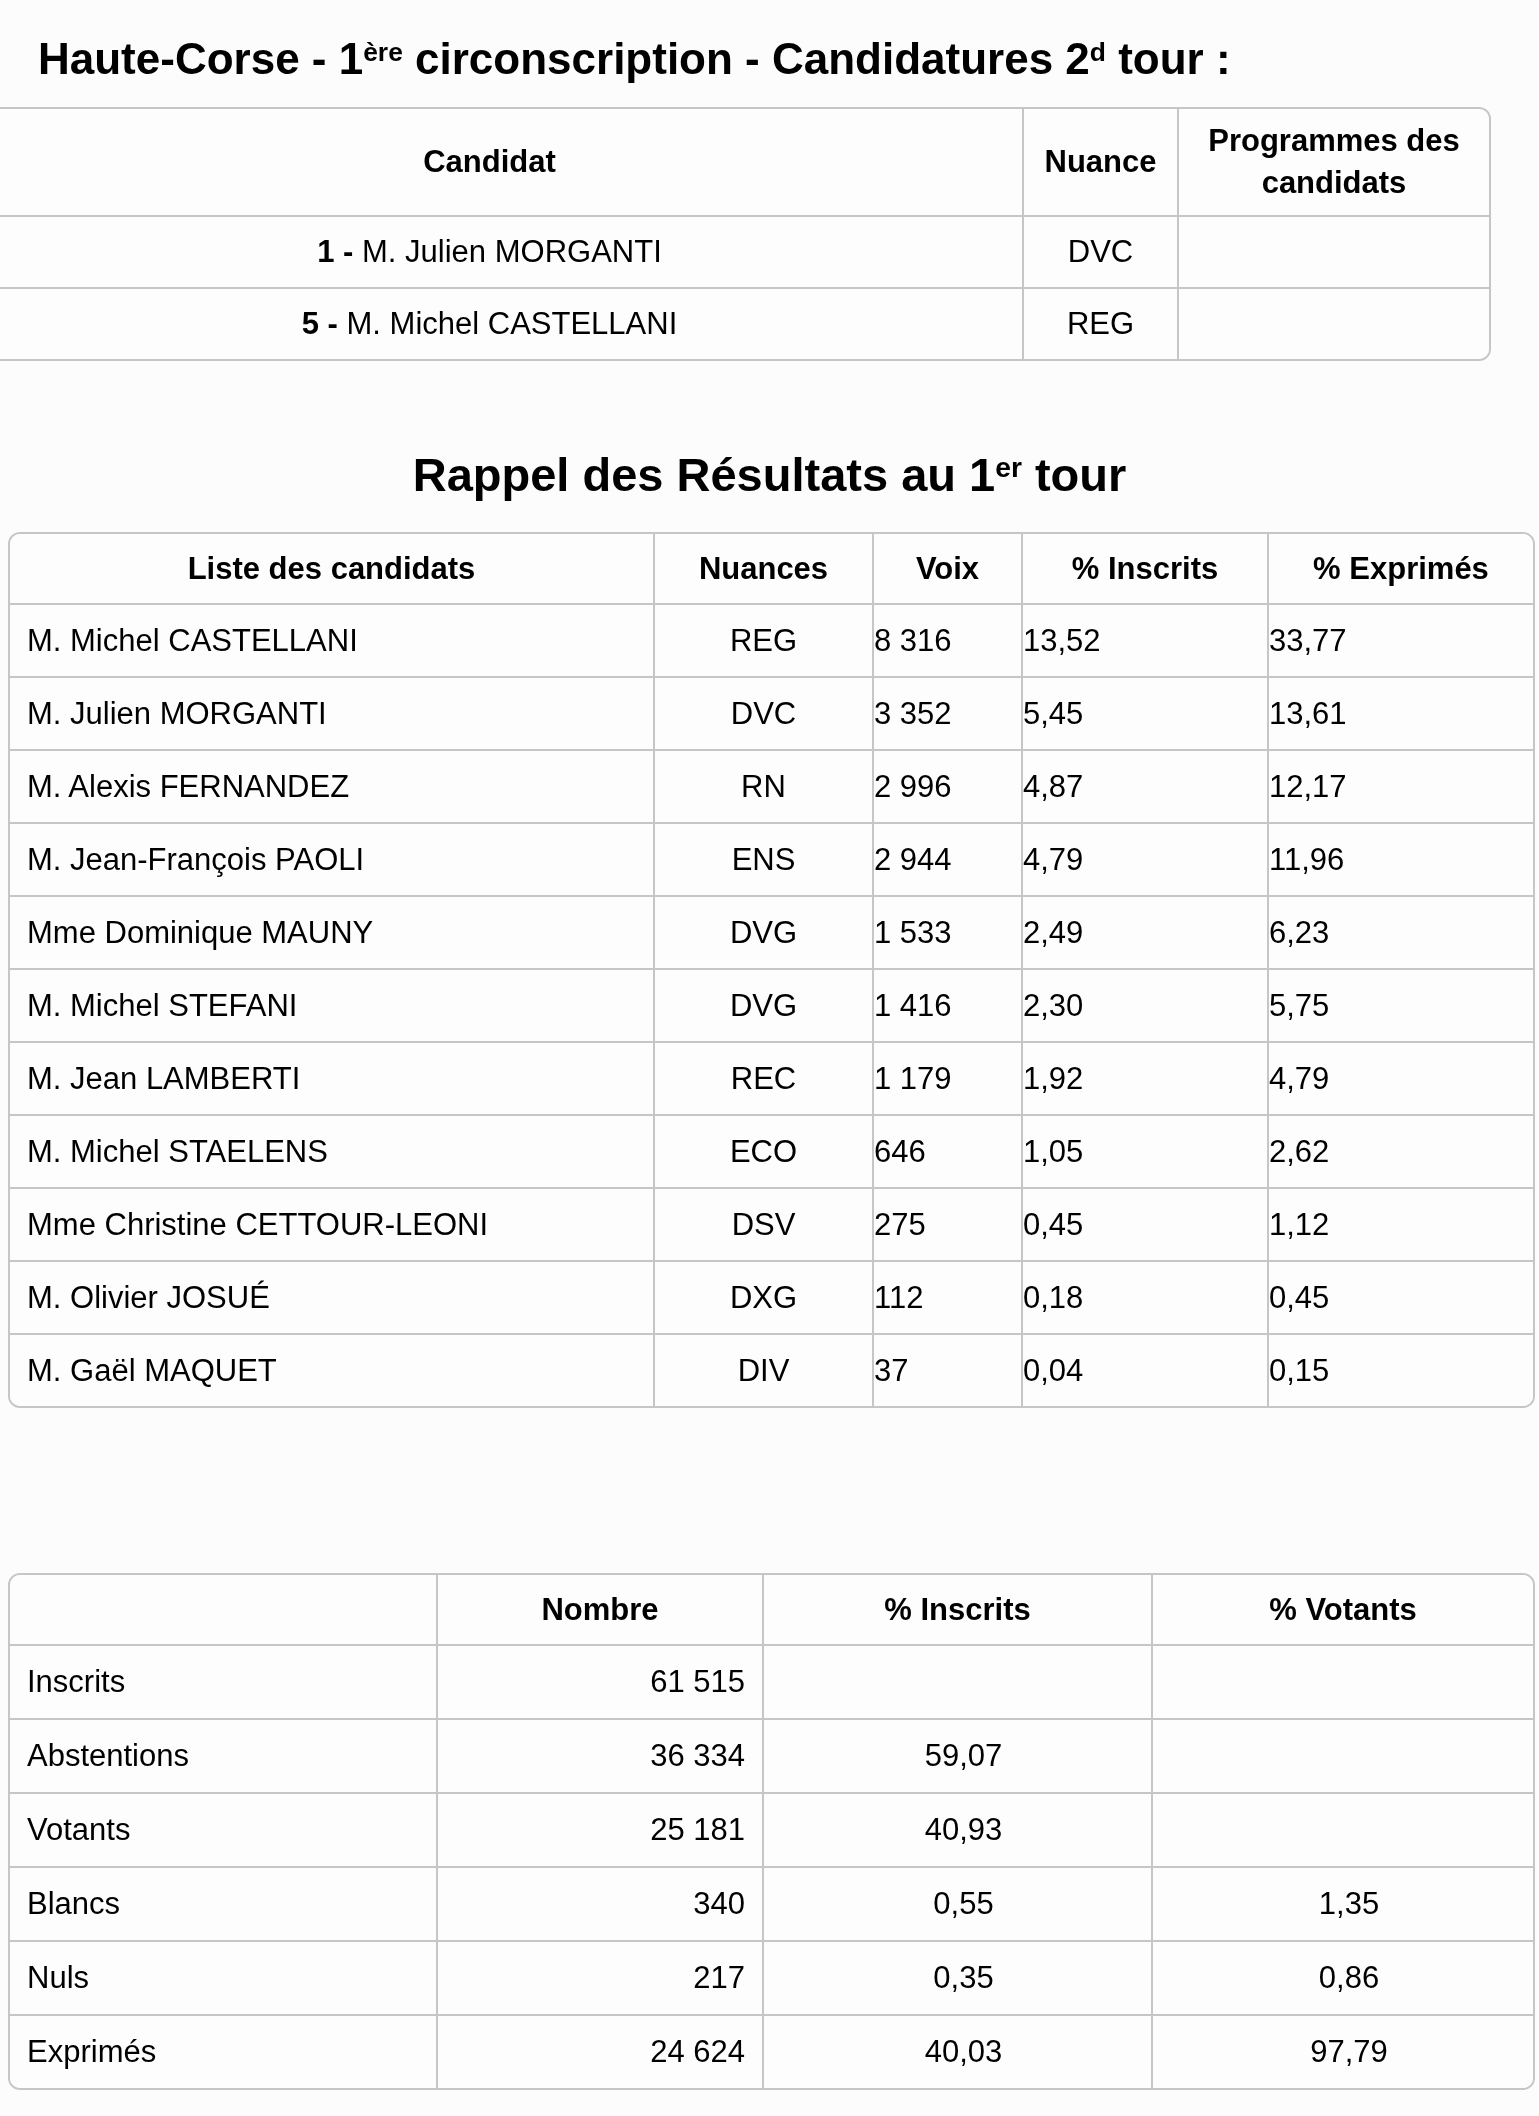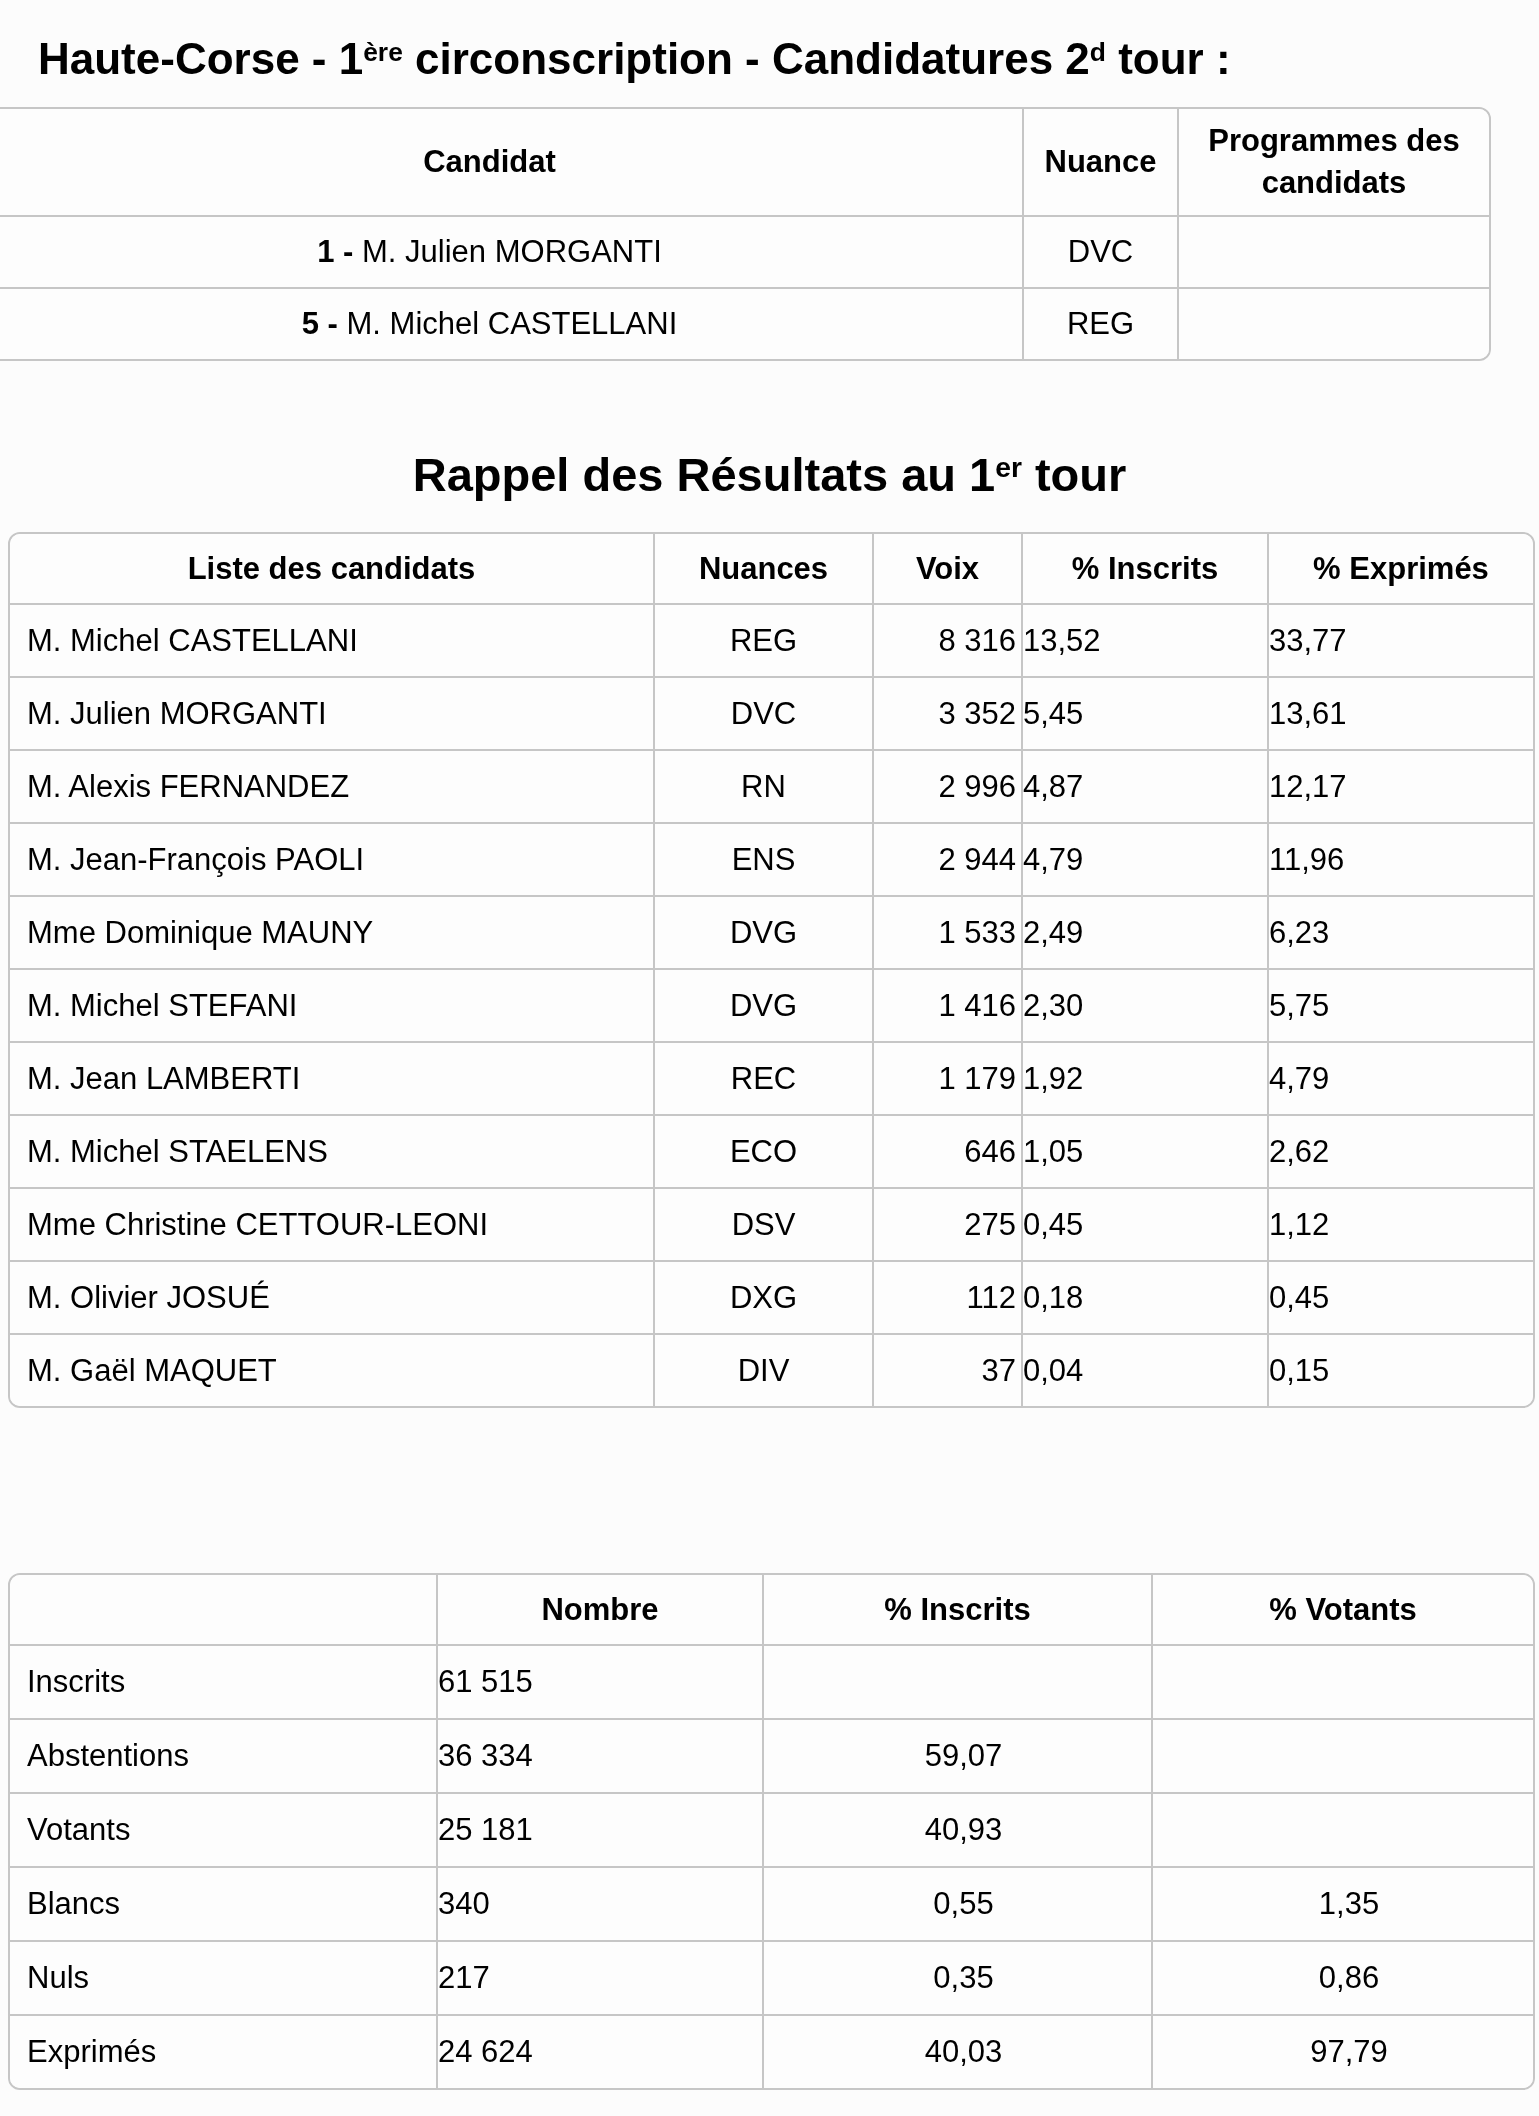--- a/index.html
+++ b/index.html
@@ -59,29 +59,29 @@
   #t1 .c-cand { text-align:center; }
   #t1 .c-nu   { text-align:center; }
   .bold { font-weight:bold; }
 
   
   #t2 { left:8px; top:532px; width:1523px; }
   #t2 th { height:69px; }
   #t2 td { height:71px; }
   #t2 .c-name  { text-align:left;  padding-left:17px; }
   #t2 .c-nu    { text-align:center; }
-  #t2 .c-voix  { text-align:right; padding-right:5px; }
+  #t2 .c-voix  { text-align:left; padding-right:20px; }
   #t2 .c-pct   { text-align:left; }
 
   
   #t3 { left:8px; top:1573px; width:1523px; }
   #t3 th { height:69px; }
   #t3 td { height:72px; }
   #t3 .c-label { text-align:left;  padding-left:17px; }
-  #t3 .c-nb    { }
+  #t3 .c-nb    { text-align:right; padding-right:17px; }
   #t3 .c-pct   { text-align:center;padding-left:12px; }
 </style>
 </head>
 <body>
 
 <h1 class="h1"><span>Haute-Corse - 1</span><sup class="sp">ère</sup><span> circonscription - Candidatures 2</span><sup class="sp">d</sup><span> tour :</span></h1>
 
 <div class="tbl-wrap" id="t1">
   <table>
     <colgroup>

